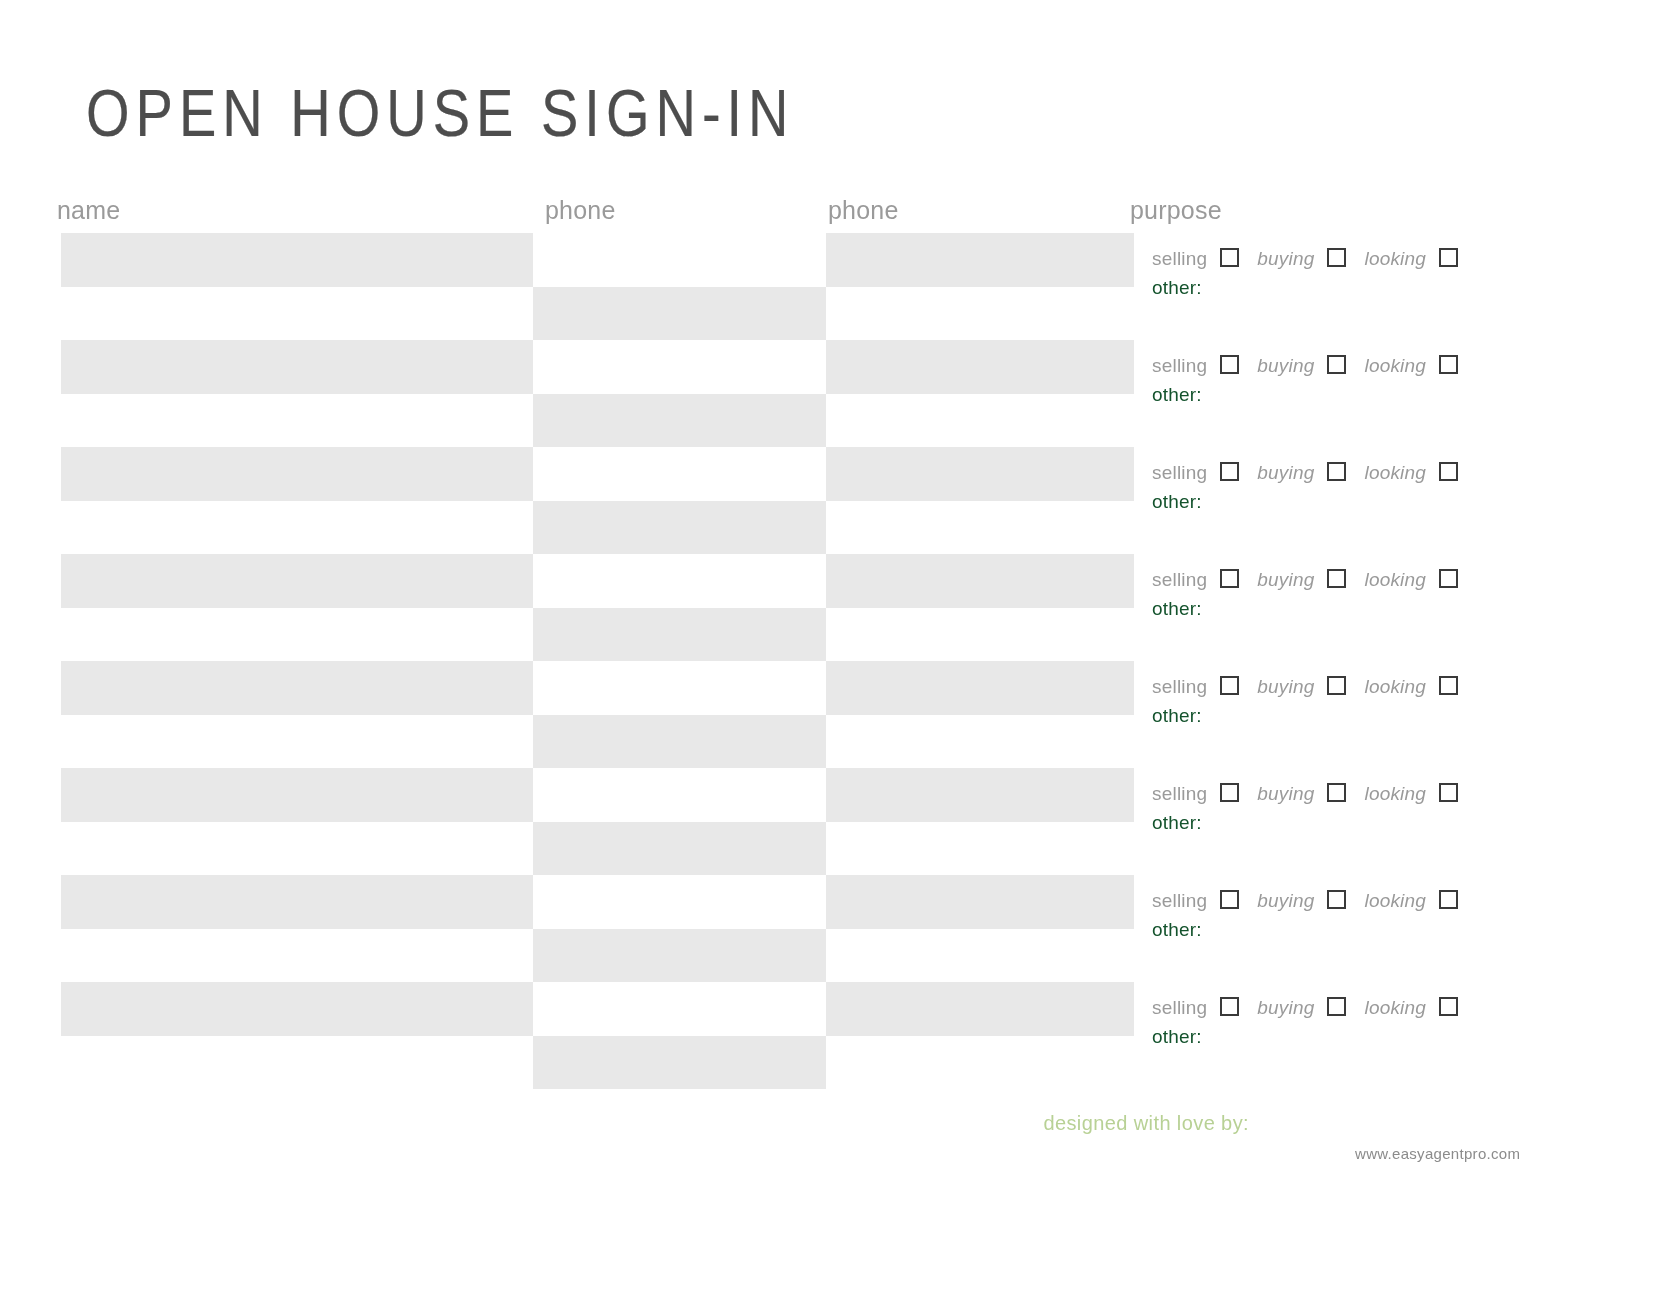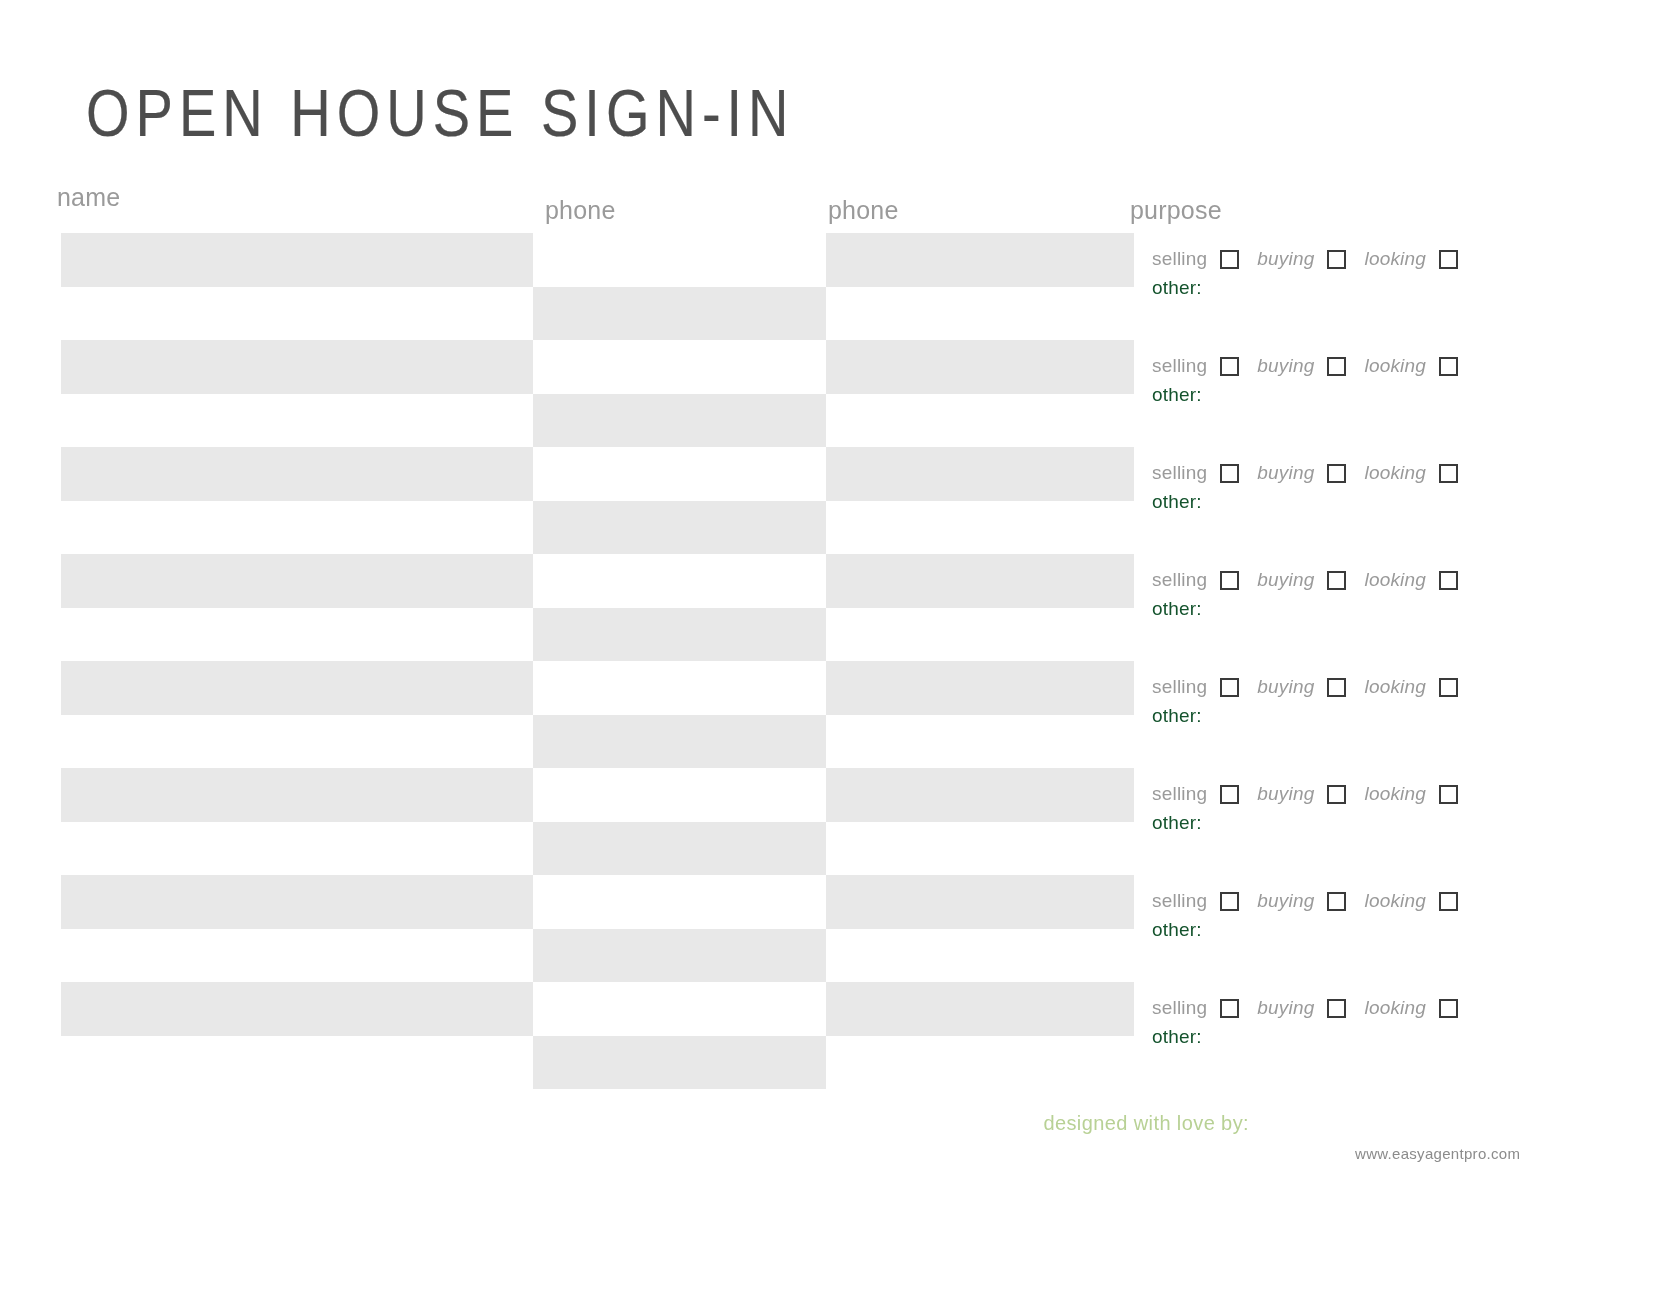--- a/index.html
+++ b/index.html
@@ -45,21 +45,21 @@
   
   .col-head {
     position: absolute;
     font-size: 25px;
     line-height: 28px;
     font-weight: 300;
     color: #9a9a9a;
     white-space: nowrap;
     letter-spacing: 0.2px;
   }
-  .col-head.name    { left: 57px;   top: 183px; text-align: center; }
+  .col-head.name    { left: 57px;   top: 196px; text-align: center; }
   .col-head.email   { left: 545px;  top: 196px; }
   .col-head.phone   { left: 828px;  top: 196px; }
   .col-head.purpose { left: 1130px; top: 196px; }
 
   
   .table {
     position: absolute;
     left: 0;
     top: 233px;
     width: 1679px;
@@ -96,21 +96,21 @@
     position: absolute;
     left: 18px;
     top: 8px;
     height: 36px;
     display: flex;
     align-items: center;
     white-space: nowrap;
   }
   .opt {
     display: flex;
-    align-items: center;
+    align-items: flex-start;
     white-space: nowrap;
   }
   .opt-label {
     font-size: 19px;
     font-weight: 300;
     color: #9a9a9a;
     letter-spacing: 0.2px;
   }
   .checkbox {
     width: 19px;

